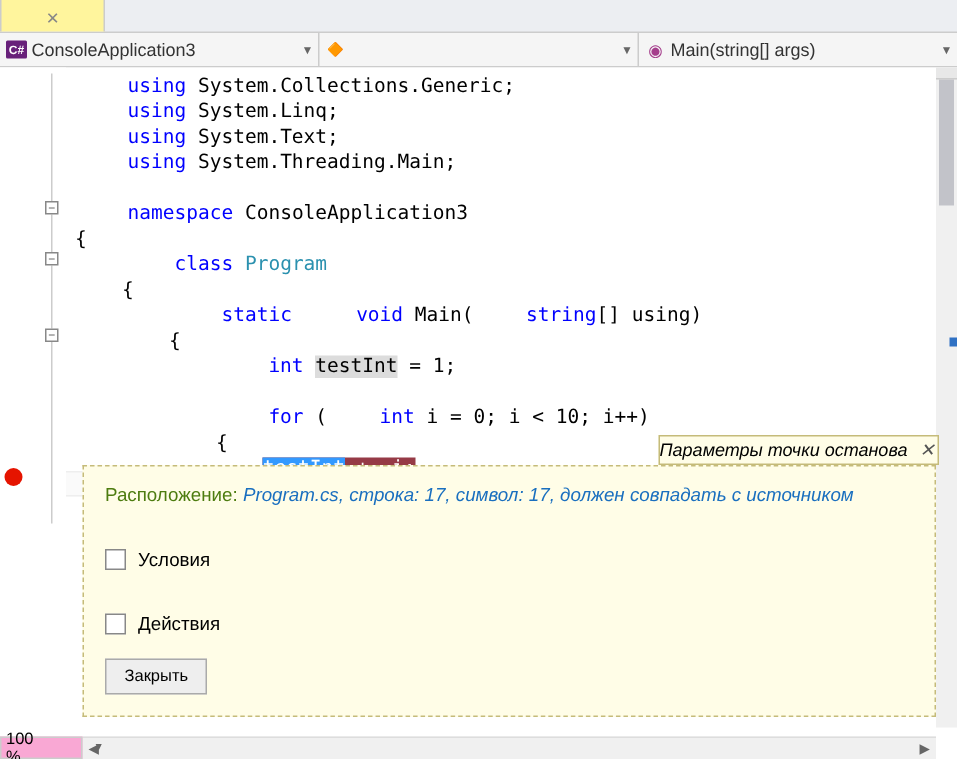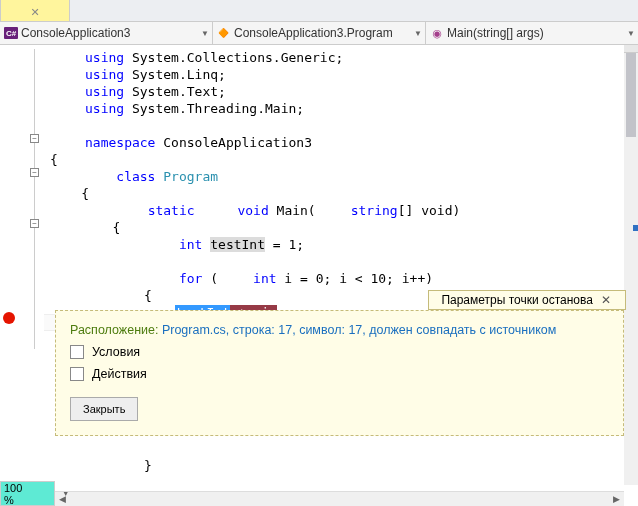--- a/index.html
+++ b/index.html
@@ -35,30 +35,30 @@
 .current-line-bg { position: absolute; left: 0; right: 14px; top: 269px; height: 17px; background: #fafafa; border-top: 1px solid #eee; border-bottom: 1px solid #eee; z-index: 0; }
 
 .scroll-v { position: absolute; right: 0; top: 45px; bottom: 21px; width: 14px; background: #f0f0f0; }
 .scroll-v .thumb { position: absolute; top: 2px; left: 2px; right: 2px; height: 90px; background: #c2c3c9; }
 .scroll-v .caret-mark { position: absolute; right: 0; top: 180px; width: 5px; height: 6px; background: #3071c3; }
 .scroll-h { position: absolute; left: 55px; right: 14px; bottom: 0; height: 15px; background: #f0f0f0; border-top: 1px solid #ddd; }
 .scroll-h .arrow { position: absolute; top: 0; width: 15px; height: 15px; text-align: center; line-height: 15px; color: #666; font-size: 9px; }
 .scroll-h .arrow.left { left: 0; }
 .scroll-h .arrow.right { right: 0; }
 
-.zoom-box { position: absolute; left: 0; bottom: 0; height: 25px; width: 55px; background: #5eead4; border: 1px solid #ccc; font-size: 11px; padding: 0 3px; display: flex; align-items: center; justify-content: space-between; gap: 40px; }
+.zoom-box { position: absolute; left: 0; bottom: 0; height: 15px; width: 55px; background: #f9a8d4; border: 1px solid #ccc; font-size: 11px; padding: 0 3px; display: flex; align-items: center; justify-content: space-between; gap: 40px; }
 .zoom-dd { font-size: 7px; color: #666; }
 
-.bp-tooltip { position: absolute; right: 12px; top: 290px; background: #fffde7; border: 1px solid #c5bb7a; padding: 2px 12px; font-size: 12px; display: flex; align-items: center; gap: 6px; z-index: 5; }
+.bp-tooltip { position: absolute; right: 12px; top: 290px; background: #fffde7; border: 1px solid #c5bb7a; padding: 2px 0; font-size: 12px; display: flex; align-items: center; gap: 6px; z-index: 5; font-style: italic; }
 .bp-tooltip .x { color: #555; cursor: pointer; padding: 0 2px; }
 
 .bp-panel { position: absolute; left: 55px; right: 14px; top: 310px; background: #fffde7; border: 1px dashed #c5bb7a; padding: 12px 14px 14px 14px; z-index: 4; font-size: 12.5px; }
 .bp-panel .loc-label { color: #4d7c0f; }
-.bp-panel .loc-link { color: #1a6fbf; }
-.bp-panel .row { display: flex; align-items: center; gap: 8px; margin-top: 8px; }
+.bp-panel .loc-link { color: #1a6fbf; font-style: italic; }
+.bp-panel .row { display: flex; align-items: center; gap: 8px; margin-top: 29px; }
 .bp-panel .chk { width: 14px; height: 14px; border: 1px solid #888; background: #fff; }
 .bp-panel .btn { margin-top: 16px; padding: 5px 12px; background: #eee; border: 1px solid #aaa; font-size: 11px; cursor: pointer; }
 
 .split-handle { position: absolute; right: 0; top: 45px; width: 14px; height: 8px; background: #e8e8e8; border-bottom: 1px solid #ccc; z-index: 2; }
 </style>
 </head>
 <body>
 
 <div class="tab-strip">
   <div class="tab">
@@ -69,21 +69,20 @@
 </div>
 
 <div class="nav-bar">
   <div class="nav-seg">
     <span class="nav-icon csharp-badge">C#</span>
     <span>ConsoleApplication3</span>
     <span class="nav-dd">▼</span>
   </div>
   <div class="nav-seg">
     <span class="nav-icon class-badge">🔶</span>
-    <span>ConsoleApplication3.Program</span>
     <span class="nav-dd">▼</span>
   </div>
   <div class="nav-seg">
     <span class="nav-icon method-badge">◉</span>
     <span>Main(string[] args)</span>
     <span class="nav-dd">▼</span>
   </div>
 </div>
 
 <div class="editor-area">
@@ -99,21 +98,21 @@
   </div>
   <div class="code"><span class="kw">using</span><span> System.Collections.Generic;</span>
 <span class="kw">using</span><span> System.Linq;</span>
 <span class="kw">using</span><span> System.Text;</span>
 <span class="kw">using</span><span> System.Threading.Main;</span>
 
 <span class="kw">namespace</span><span> ConsoleApplication3</span>
 <span>{</span>
 <span>    </span><span class="kw">class</span><span> </span><span class="type">Program</span>
 <span>    {</span>
-<span>        </span><span class="kw">static</span><span> </span><span class="kw">void</span><span> Main(</span><span class="kw">string</span><span>[] void)</span>
+<span>        </span><span class="kw">static</span><span> </span><span class="kw">void</span><span> Main(</span><span class="kw">string</span><span>[] using)</span>
 <span>        {</span>
 <span>            </span><span class="kw">int</span><span> </span><span class="hl">testInt</span><span> = 1;</span>
 
 <span>            </span><span class="kw">for</span><span> (</span><span class="kw">int</span><span> i = 0; i &lt; 10; i++)</span>
 <span>            {</span>
 <span>                </span><span class="bp-line"><span class="sel">testInt</span><span> += i;</span></span>
 
 
 
 

